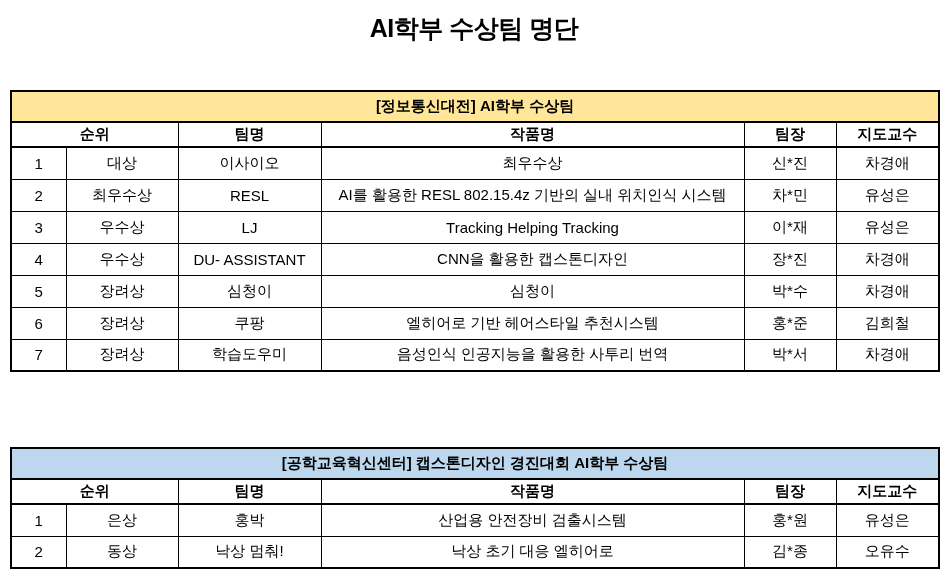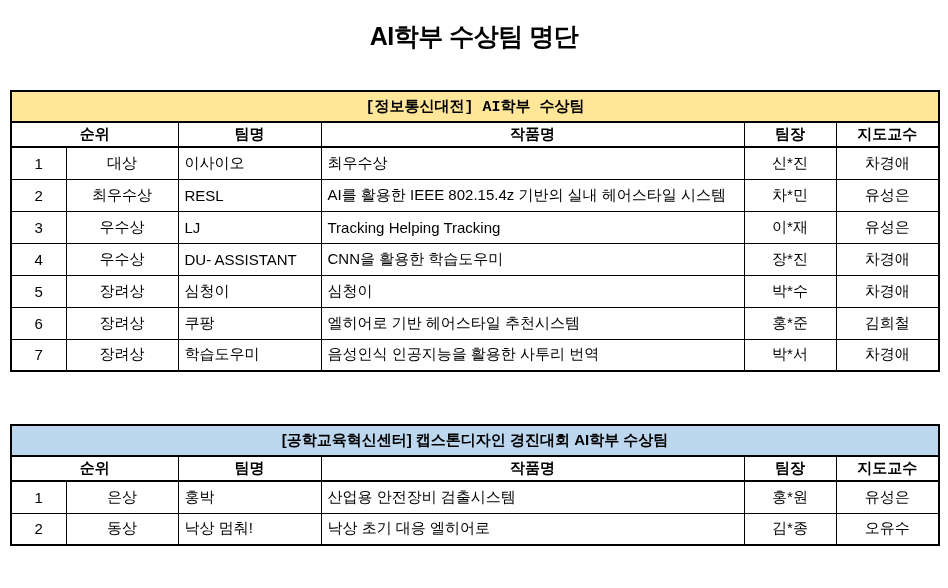--- a/index.html
+++ b/index.html
@@ -7,65 +7,65 @@
     width: 948px; height: 588px;
     background: #ffffff;
     font-family: "Liberation Sans", "DejaVu Sans", sans-serif;
     color: #000;
     overflow: hidden;
   }
   .page { position: relative; width: 948px; height: 588px; }
 
   .doc-title {
     position: absolute;
-    top: 20px; left: 0; width: 948px;
+    top: 12px; left: 0; width: 948px;
     text-align: center;
     font-size: 25px;
     font-weight: bold;
     letter-spacing: -0.5px;
   }
 
   table.award-table {
     position: absolute;
     left: 10px;
     width: 928px;
     border-collapse: collapse;
     table-layout: fixed;
     font-size: 15px;
   }
   table#table1 { top: 90px; }
-  table#table2 { top: 424px; }
+  table#table2 { top: 447px; }
 
   table.award-table { border: 2.5px solid #000; }
   table.award-table td {
     border: 1px solid #000;
     height: 32px;
     padding: 2px 6px;
     overflow: hidden;
     white-space: nowrap;
     vertical-align: middle;
   }
   tr.banner-row td {
     text-align: center;
     font-weight: bold;
     border-bottom: 2px solid #000;
     height: 31px;
   }
-  #table1 tr.banner-row td { background: #FFE699; font-family: Liberation Mono, monospace; }
+  #table1 tr.banner-row td { background: #FFE699; }
   #table2 tr.banner-row td { background: #BDD7EE; }
 
   tr.header-row td {
     text-align: center;
     font-weight: bold;
     border-bottom: 2px solid #000;
     height: 20px;
     margin-top: 42px;
   }
   td.c-no, td.c-rank, td.c-leader, td.c-advisor { text-align: center; }
-  td.c-team, td.c-work { text-align: left; padding-left: 9px; }
+  td.c-team, td.c-work { text-align: center; padding-left: 9px; }
 
   col.w-no { width: 55px; }
   col.w-rank { width: 112px; }
   col.w-team { width: 143px; }
   col.w-work { width: 423px; }
   col.w-leader { width: 92px; }
   col.w-advisor { width: 103px; }
 </style>
 </head>
 <body>
@@ -99,37 +99,37 @@
         <td class="c-rank">대상</td>
         <td class="c-team">이사이오</td>
         <td class="c-work">최우수상</td>
         <td class="c-leader">신*진</td>
         <td class="c-advisor">차경애</td>
       </tr>
       <tr>
         <td class="c-no">2</td>
         <td class="c-rank">최우수상</td>
         <td class="c-team">RESL</td>
-        <td class="c-work">AI를 활용한 IEEE 802.15.4z 기반의 실내 헤어스타일 시스템</td>
+        <td class="c-work">AI를 활용한 RESL 802.15.4z 기반의 실내 위치인식 시스템</td>
         <td class="c-leader">차*민</td>
         <td class="c-advisor">유성은</td>
       </tr>
       <tr>
         <td class="c-no">3</td>
         <td class="c-rank">우수상</td>
         <td class="c-team">LJ</td>
         <td class="c-work">Tracking Helping Tracking</td>
         <td class="c-leader">이*재</td>
         <td class="c-advisor">유성은</td>
       </tr>
       <tr>
         <td class="c-no">4</td>
         <td class="c-rank">우수상</td>
         <td class="c-team">DU- ASSISTANT</td>
-        <td class="c-work">CNN을 활용한 학습도우미</td>
+        <td class="c-work">CNN을 활용한 캡스톤디자인</td>
         <td class="c-leader">장*진</td>
         <td class="c-advisor">차경애</td>
       </tr>
       <tr>
         <td class="c-no">5</td>
         <td class="c-rank">장려상</td>
         <td class="c-team">심청이</td>
         <td class="c-work">심청이</td>
         <td class="c-leader">박*수</td>
         <td class="c-advisor">차경애</td>

